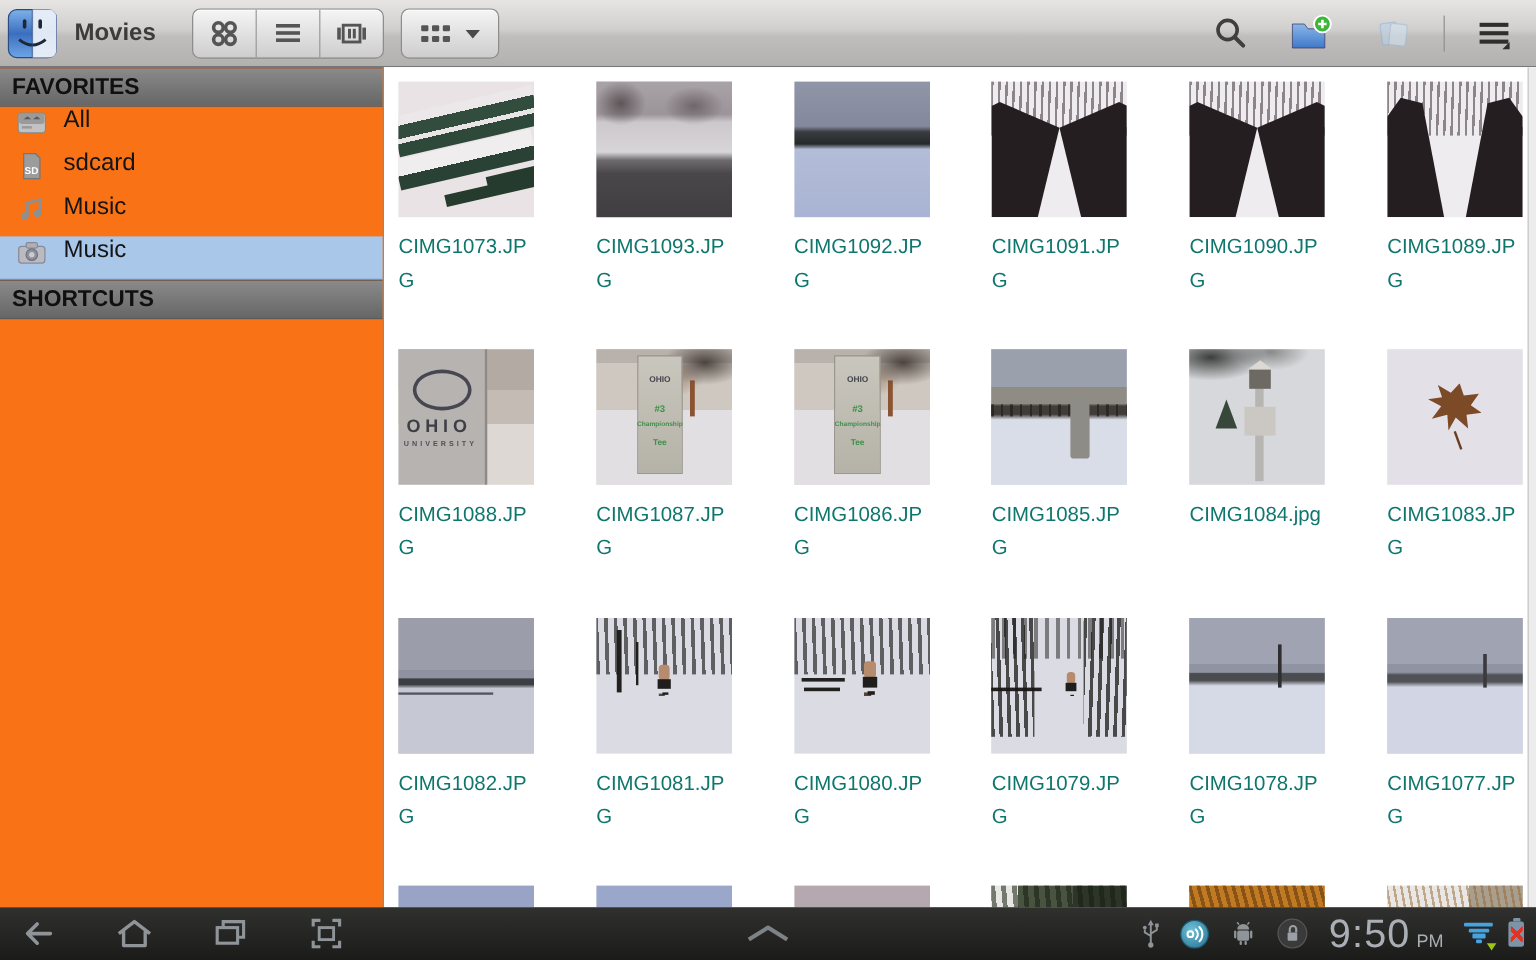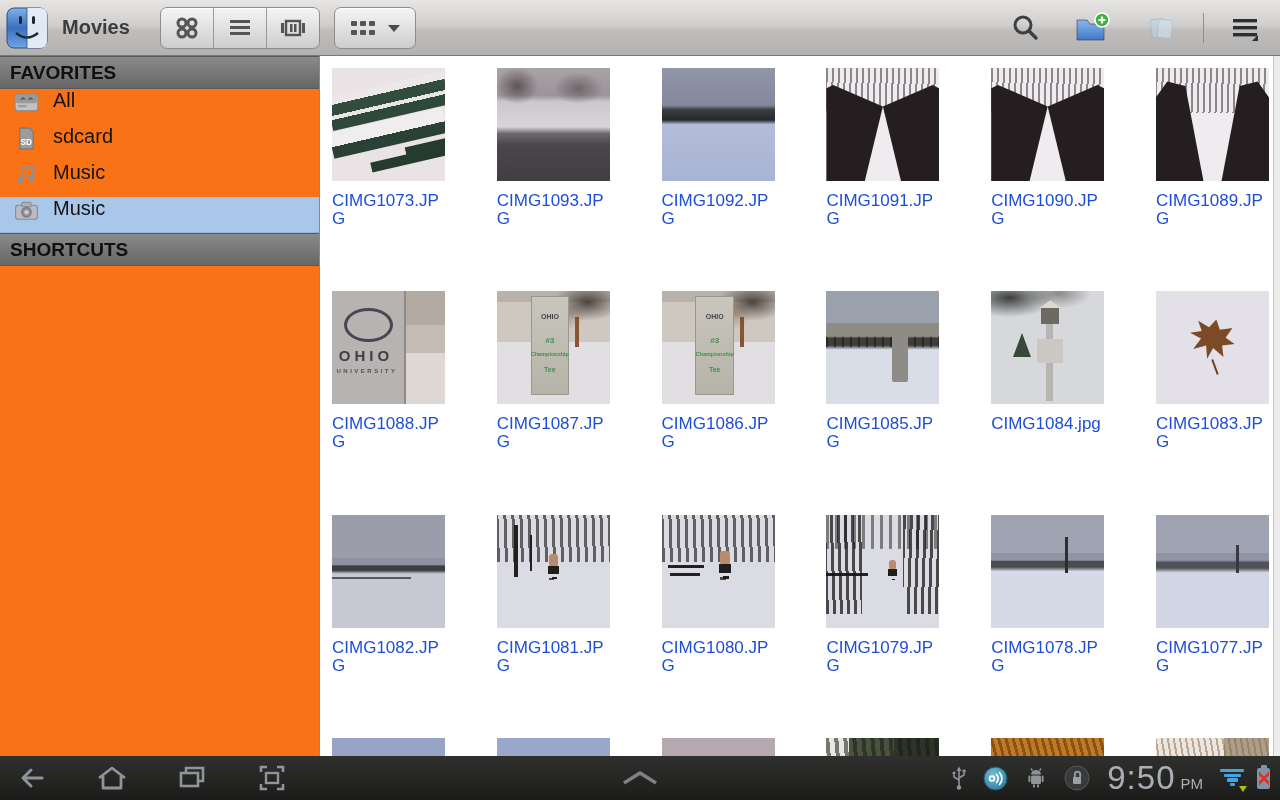--- a/index.html
+++ b/index.html
@@ -31,21 +31,21 @@
              background:linear-gradient(180deg,#8a8a8a,#666666);border-top:1px solid #5a5a5a;border-bottom:1px solid #5a5a5a;box-sizing:border-box;}
   .sb-item{height:36px;display:flex;align-items:flex-start;gap:13px;padding-left:13px;font-size:20px;color:#141414;cursor:default;}
   .sb-item.selected{background:#a9c7e9;border-bottom:1px solid #8fb4dd;box-sizing:border-box;}
   .sb-ic{width:27px;height:27px;flex:0 0 auto;display:flex;}
 
   .content{flex:1;background:#ffffff;position:relative;overflow:hidden;}
   .scroll-strip{position:absolute;top:0;right:0;width:7px;height:100%;background:#ececec;border-left:1px solid #c6c6c6;box-sizing:border-box;}
   .grid{padding:12px 0 0 12px;display:grid;grid-template-columns:repeat(5,164.8px) 120px;grid-auto-rows:223.3px;}
   .cell{width:118px;}
   .thumb{width:113px;height:113px;position:relative;overflow:hidden;}
-  .fname{margin-top:11px;font-size:17px;line-height:18px;color:#1d4ed8;width:118px;word-break:break-all;}
+  .fname{margin-top:11px;font-size:17px;line-height:28px;color:#0f766e;width:118px;word-break:break-all;}
 
   
   .t-bench{background:#eae3e5;}
   .t-bench::before{content:"";position:absolute;left:-4px;top:16px;width:120px;height:34px;transform:rotate(-13deg);
     background:linear-gradient(180deg,#ece7e8 0 24%,#324d3d 24% 56%,#e9e4e6 56% 68%,#2e4839 68% 100%);}
   .t-bench::after{content:"";position:absolute;left:-2px;top:52px;width:116px;height:26px;transform:rotate(-13deg);
     background:linear-gradient(180deg,#f0edee 0 55%,#2a4235 55% 100%);
     box-shadow:26px 30px 0 -8px #243b2e,62px 22px 0 -9px #243b2e;}
   .t-road{background-color:#d5d2d5;background-image:
     radial-gradient(34px 30px at 18% 16%,rgba(72,62,64,.75),transparent 62%),

